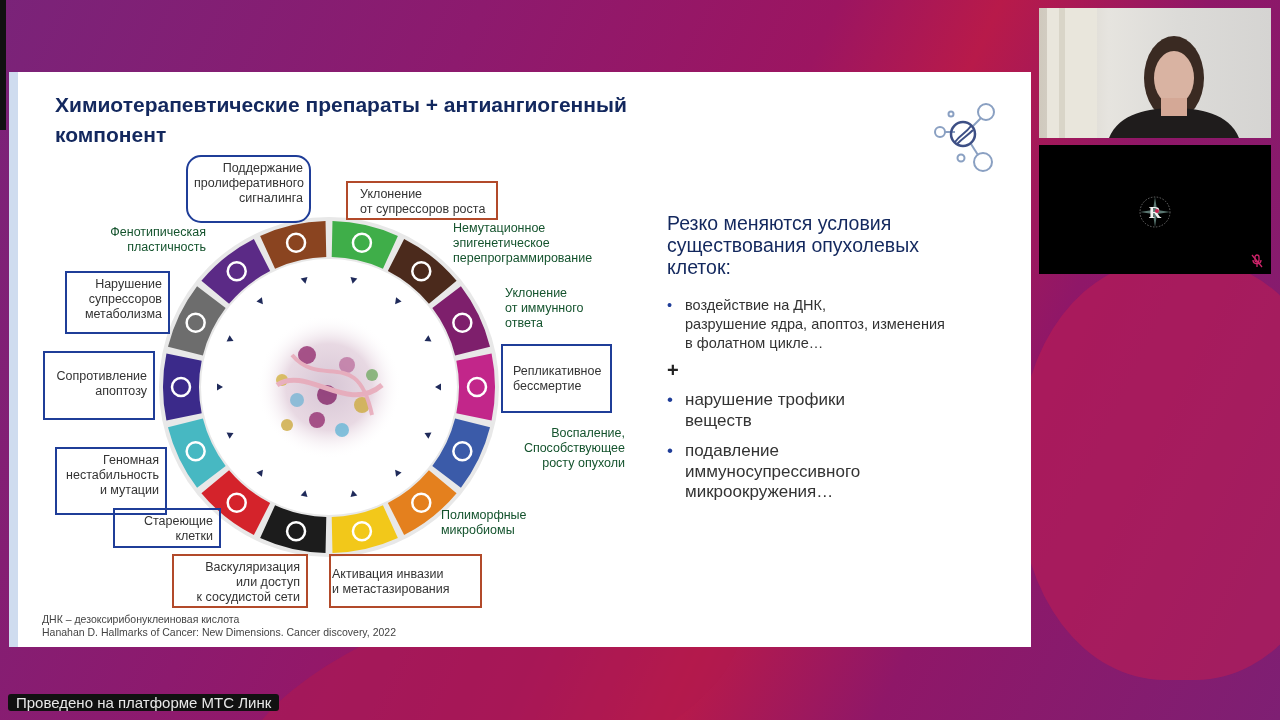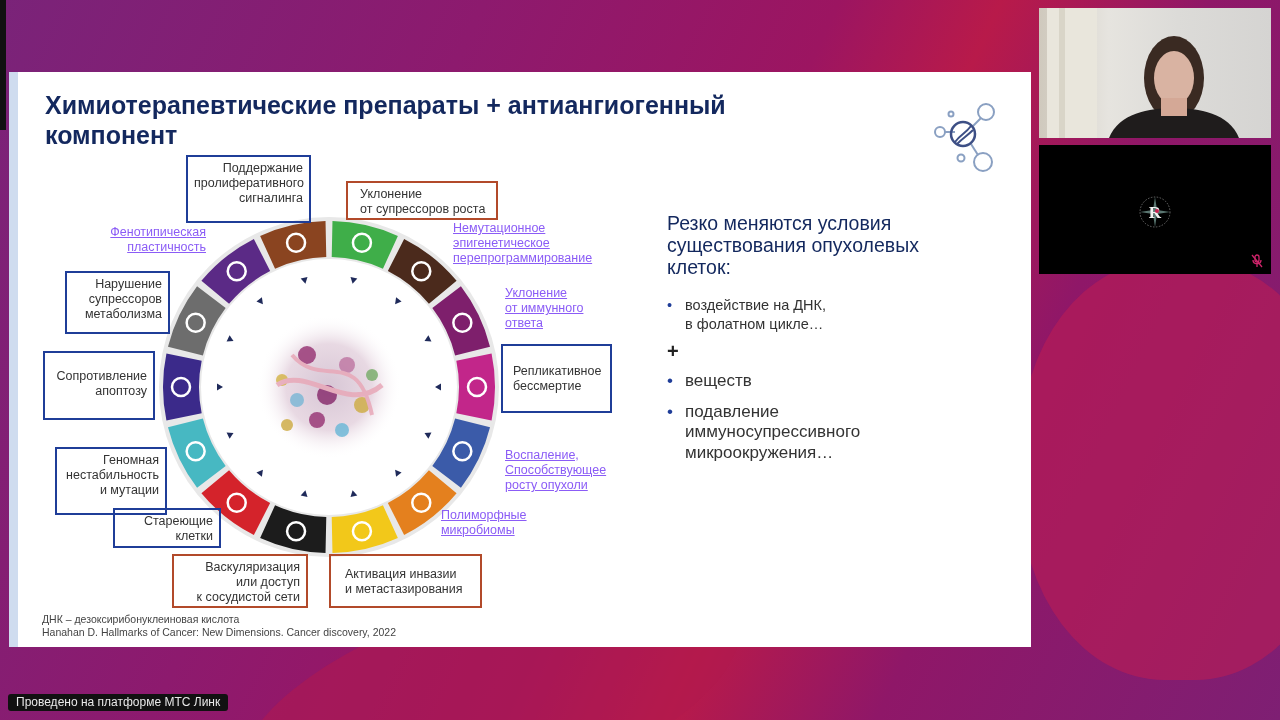--- a/index.html
+++ b/index.html
@@ -4,38 +4,38 @@
   <style>
     html,body{margin:0;padding:0;}
     body{width:1280px;height:720px;overflow:hidden;position:relative;
       font-family:"Liberation Sans",sans-serif;
       background:linear-gradient(115deg,#7a2379 0%,#8d1a6e 30%,#9c1561 52%,#b81a4a 62%,#8f1768 75%,#7e1f73 100%);}
     .bg-blob1{position:absolute;left:230px;top:600px;width:520px;height:200px;border-radius:50%;background:#b0194f;opacity:.55;transform:rotate(-18deg);}
     .bg-blob2{position:absolute;left:1020px;top:260px;width:320px;height:420px;border-radius:45%;background:#c01d52;opacity:.55;}
     .bg-blob3{position:absolute;left:0;top:0;width:6px;height:130px;background:#111;}
     .slide{position:absolute;left:9px;top:72px;width:1022px;height:575px;background:#fff;}
     .slide-strip{position:absolute;left:0;top:0;width:9px;height:100%;background:#cfdcef;}
-    .title{position:absolute;left:36px;top:18px;font-size:25px;font-weight:bold;color:#13285e;line-height:30px;width:800px;}
+    .title{position:absolute;left:46px;top:18px;font-size:21px;font-weight:bold;color:#13285e;line-height:30px;width:800px;}
     .logo-icon{position:absolute;left:922px;top:30px;width:72px;height:76px;}
     .box{position:absolute;border:2px solid #1f3d98;font-size:12.5px;line-height:15px;color:#333;box-sizing:border-box;padding:4px 6px;}
     .box.red{border-color:#b24a2a;}
-    .lbl{position:absolute;font-size:12.5px;line-height:15px;color:#8b5cf6;text-decoration:underline;}
+    .lbl{position:absolute;font-size:12.5px;line-height:15px;color:#14532d;}
     .r{text-align:right;}
     .wheel{position:absolute;left:148px;top:143px;width:344px;height:344px;}
     .right-head{position:absolute;left:658px;top:140px;font-size:19.5px;font-weight:normal;color:#13285e;line-height:22px;width:330px;}
     .bullets{position:absolute;left:658px;top:224px;width:350px;color:#333;}
     .b-item{position:relative;padding-left:18px;}
     .b-dot{position:absolute;left:0;top:0;color:#1f3d98;}
     .small-b{font-size:14.5px;line-height:19px;}
     .big-b{font-size:17px;line-height:20.5px;}
     .plus{font-size:20px;font-weight:bold;color:#222;margin:6px 0 8px 0;}
     .footnote{position:absolute;left:33px;top:541px;font-size:10.5px;line-height:13px;color:#444;}
     .cam1{position:absolute;left:1039px;top:8px;width:232px;height:130px;background:linear-gradient(90deg,#cfc9bd 0%,#e6e4df 30%,#dcdbd8 60%,#d5d4d2 100%);overflow:hidden;}
     .cam2{position:absolute;left:1039px;top:145px;width:232px;height:129px;background:#000;}
-    .badge{position:absolute;left:8px;top:694px;height:17px;padding:0 8px;background:#111;border-radius:3px;color:#e8e8e8;font-size:12px;line-height:17px;}
+    .badge{position:absolute;left:8px;top:694px;height:17px;padding:0 8px;background:#111;border-radius:3px;color:#e8e8e8;font-size:15px;line-height:17px;}
   </style>
 </head>
 <body>
 
 <div class="bg-blob1"></div>
 <div class="bg-blob2"></div>
 <div class="bg-blob3"></div>
 
 <div class="slide">
   <div class="slide-strip"></div>
@@ -125,21 +125,21 @@
         <polygon points="148.41278100063067 275.3423586912733 150.48990308952918 281.9707494332113 143.6654077042564 280.41310289551717"></polygon>
         <polygon points="105.91008100297421 254.87413714161113 104.90555238045991 261.7473403429249 99.4327320031837 257.38291172991376"></polygon>
         <polygon points="76.49730000234355 217.99167634646113 72.61007988184049 223.74836981882495 69.57289370801759 217.441587743508"></polygon>
         <polygon points="66 171.99999999999991 60 175.49999999999991 60 168.49999999999991"></polygon>
         <polygon points="76.49730000234356 126.00832365353884 69.5728937080176 126.55841225649196 72.6100798818405 120.25163018117503"></polygon>
         <polygon points="105.91008100297422 89.12586285838884 99.43273200318372 86.61708827008624 104.90555238045992 82.2526596570751"></polygon>
         <polygon points="148.41278100063056 68.65764130872672 143.6654077042563 63.58689710448288 150.48990308952907 62.02925056678868"></polygon>
       </g>
   </svg>
 
-  <div class="box r" style="left:177px;top:83px;width:125px;height:68px;">
+  <div class="box r" style="left:177px;top:83px;width:125px;height:68px;border-radius:15px;">
     <div>Поддержание</div>
     <div>пролиферативного</div>
     <div>сигналинга</div>
   </div>
   <div class="box red" style="left:337px;top:109px;width:152px;height:39px;padding-left:12px;">
     <div>Уклонение</div>
     <div>от супрессоров роста</div>
   </div>
   <div class="box r" style="left:56px;top:199px;width:105px;height:63px;">
     <div>Нарушение</div>
@@ -161,63 +161,65 @@
   </div>
   <div class="box r" style="left:104px;top:436px;width:108px;height:40px;">
     <div>Стареющие</div>
     <div>клетки</div>
   </div>
   <div class="box red r" style="left:163px;top:482px;width:136px;height:54px;">
     <div>Васкуляризация</div>
     <div>или доступ</div>
     <div>к сосудистой сети</div>
   </div>
-  <div class="box red" style="left:320px;top:482px;width:153px;height:54px;padding-top:11px;padding-left:14px;">
+  <div class="box red" style="left:320px;top:482px;width:153px;height:54px;padding-top:11px;padding-left:1px;">
     <div>Активация инвазии</div>
     <div>и метастазирования</div>
   </div>
 
   <div class="lbl r" style="left:80px;top:153px;width:117px;">
     <div>Фенотипическая</div>
     <div>пластичность</div>
   </div>
   <div class="lbl" style="left:444px;top:149px;width:160px;">
     <div>Немутационное</div>
     <div>эпигенетическое</div>
     <div>перепрограммирование</div>
   </div>
   <div class="lbl" style="left:496px;top:214px;width:100px;">
     <div>Уклонение</div>
     <div>от иммунного</div>
     <div>ответа</div>
   </div>
-  <div class="lbl" style="left:496px;top:376px;width:120px;">
+  <div class="lbl" style="left:496px;top:354px;width:120px;text-align:right;">
     <div>Воспаление,</div>
     <div>Способствующее</div>
     <div>росту опухоли</div>
   </div>
   <div class="lbl" style="left:432px;top:436px;width:110px;">
     <div>Полиморфные</div>
     <div>микробиомы</div>
   </div>
 
   <div class="right-head">
     <div>Резко меняются условия</div>
     <div>существования опухолевых</div>
     <div>клеток:</div>
   </div>
   <div class="bullets">
     <div class="b-item small-b">
       <span class="b-dot">•</span>
       <div>воздействие на ДНК,</div>
+      <div>разрушение ядра, апоптоз, изменения</div>
       <div>в  фолатном цикле…</div>
     </div>
     <div class="plus">+</div>
     <div class="b-item big-b">
       <span class="b-dot">•</span>
+      <div>нарушение трофики</div>
       <div>веществ</div>
     </div>
     <div class="b-item big-b" style="margin-top:10px;">
       <span class="b-dot">•</span>
       <div>подавление</div>
       <div>иммуносупрессивного</div>
       <div>микроокружения…</div>
     </div>
   </div>
 

